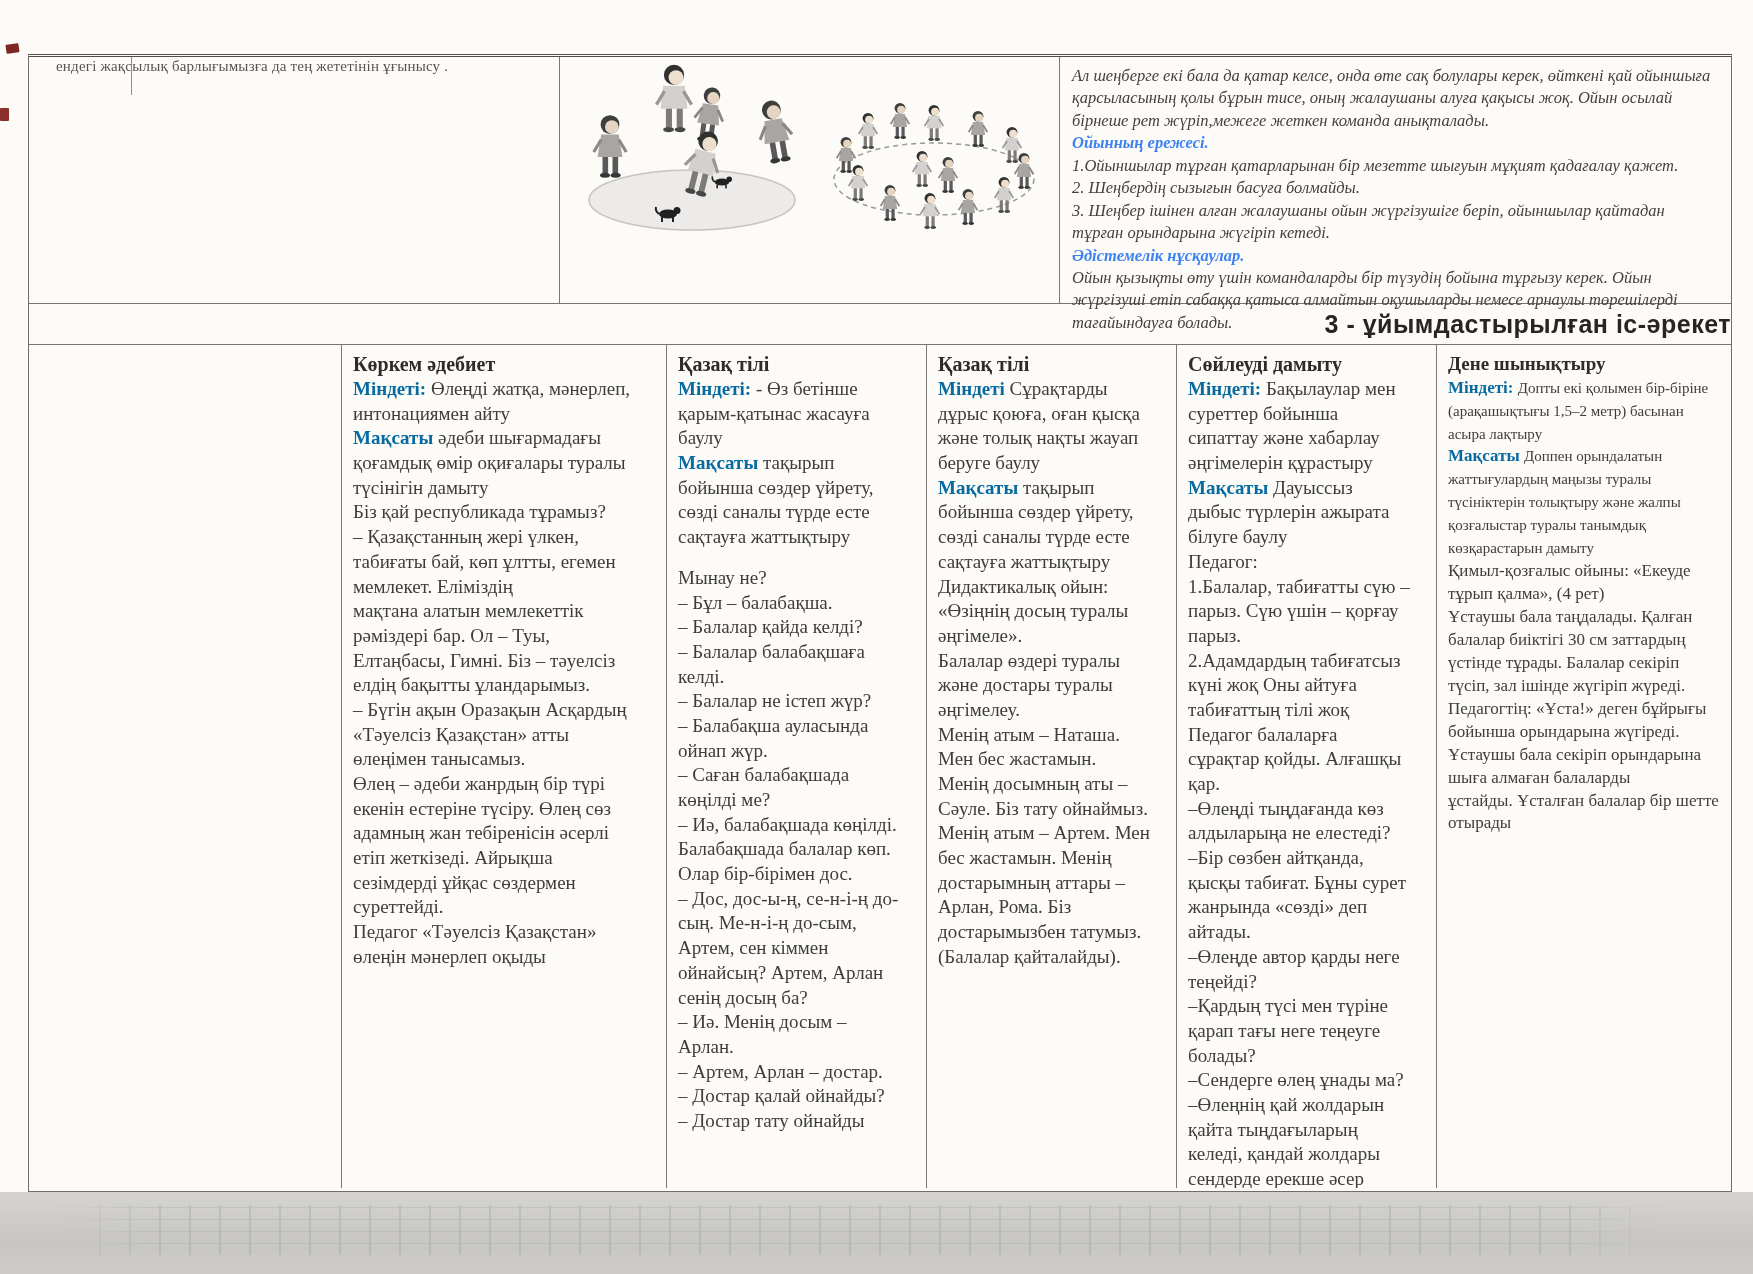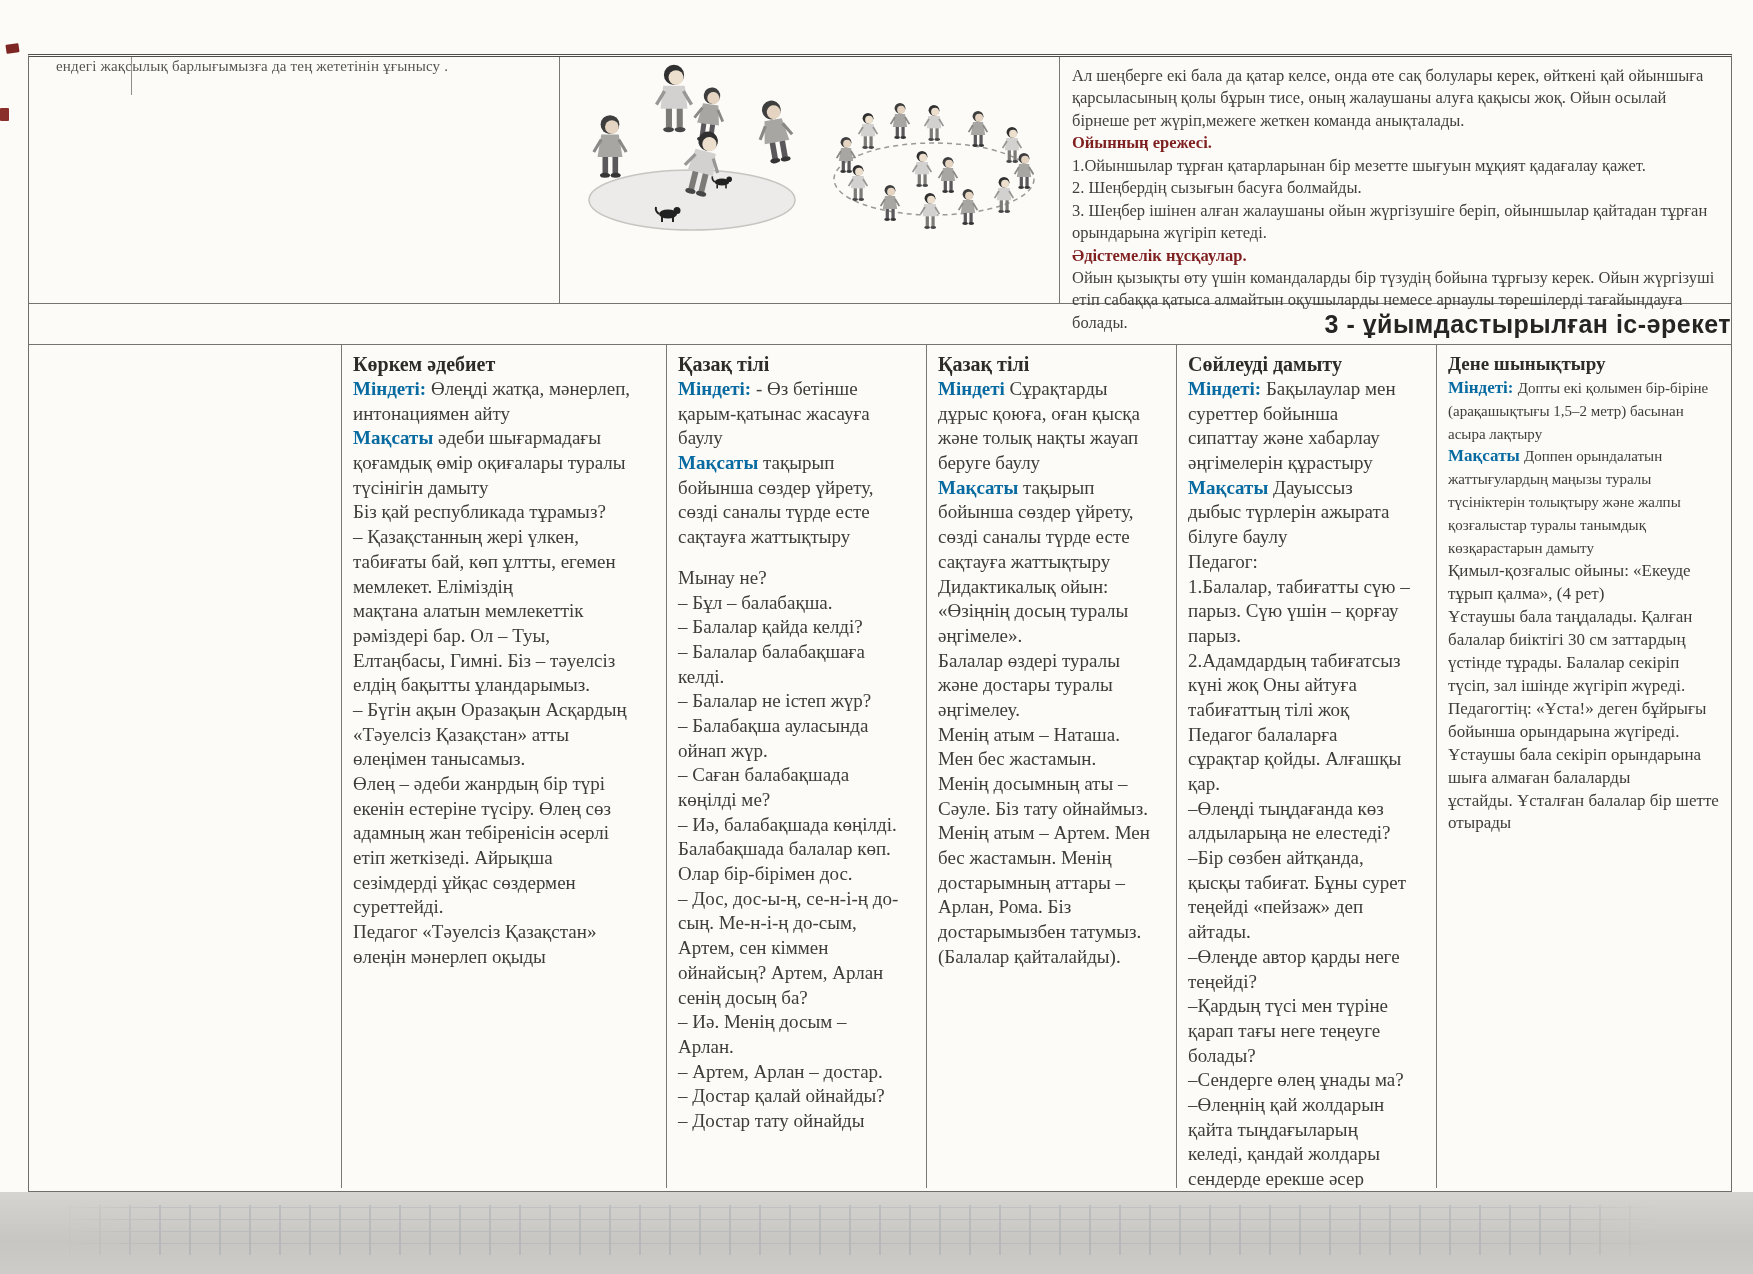--- a/index.html
+++ b/index.html
@@ -17,28 +17,28 @@
   .redmark { position:absolute; border-radius:1px; }
   .redmark1 { left:6px; top:44px; width:13px; height:9px; background:#7d2320; transform:rotate(-8deg); }
   .redmark2 { left:0px; top:108px; width:9px; height:13px; background:#8a2d26; }
 
   .note-topleft { position:absolute; left:56px; top:58px; width:420px;
     font-size:15px; color:#56534f; letter-spacing:.2px; }
 
   .table { position:absolute; left:28px; top:54px; width:1704px; height:1138px;
     border:1.5px solid #6f6d6a; border-top:3px double #4e4c49; background:transparent; }
 
-  .row-top { height:247px; display:flex; border-bottom:1.5px solid #76746f; }
+  .row-top { height:247px; display:flex; border-bottom:1.5px solid #76746f;font-style:italic; }
   .cell-a { width:530px; position:relative; }
   .stub-line { position:absolute; left:102px; top:0; height:38px; border-left:1.3px solid #8f8d89; }
   .cell-b { width:500px; position:relative; border-left:1.2px solid #7a7876; }
   .cell-c { flex:1; border-left:1.2px solid #7a7876; padding:8px 14px 0 12px;
     font-size:16.5px; line-height:1.36; color:#403e3a; }
   .cell-c p { margin:0; }
-  .cell-c .b { font-weight:bold; color:#7f1d1d; }
+  .cell-c .b { font-weight:bold; color:#3b82f6; }
 
   .illu { position:absolute; }
   .illu1 { left:12px; top:5px; }
   .illu2 { left:260px; top:38px; }
 
   .row-header { height:41px; border-bottom:1.5px solid #76746f;
     display:flex; align-items:center; justify-content:flex-end; }
   .section-title { font-family:"Liberation Sans","DejaVu Sans",sans-serif;
     font-weight:bold; font-size:25px; color:#242220; letter-spacing:.5px; }
 
@@ -218,21 +218,21 @@
       <div class="col col-4">
         <p class="col-title">Сөйлеуді дамыту</p>
         <p class="lead"><b>Міндеті:</b> <span>Бақылаулар мен суреттер бойынша сипаттау және хабарлау әңгімелерін құрастыру</span></p>
         <p class="lead"><b>Мақсаты</b> <span>Дауыссыз дыбыс түрлерін ажырата білуге баулу</span></p>
         <div class="list">
             <p class="para">Педагог:</p>
             <p class="para">1.Балалар, табиғатты сүю – парыз. Сүю үшін – қорғау парыз.</p>
             <p class="para">2.Адамдардың табиғатсыз күні жоқ Оны айтуға табиғаттың тілі жоқ</p>
             <p class="para">Педагог балаларға сұрақтар қойды. Алғашқы қар.</p>
             <p class="para">–Өлеңді тыңдағанда көз алдыларыңа не елестеді?</p>
-            <p class="para">–Бір сөзбен айтқанда, қысқы табиғат. Бұны сурет теңейді «пейзаж» деп айтады.</p>
+            <p class="para">–Бір сөзбен айтқанда, қысқы табиғат. Бұны сурет жанрында «сөзді» деп айтады.</p>
             <p class="para">–Өлеңде автор қарды неге теңейді?</p>
             <p class="para">–Қардың түсі мен түріне қарап тағы неге теңеуге болады?</p>
             <p class="para">–Сендерге өлең ұнады ма?</p>
             <p class="para">–Өлеңнің қай жолдарын қайта тыңдағыларың келеді, қандай жолдары сендерде ерекше әсер қалдырды?</p>
           </div>
       </div>
 
       <div class="col col-5">
         <p class="col-title">Дене шынықтыру</p>
         <p class="lead"><b>Міндеті:</b> <span>Допты екі қолымен бір-біріне (арақашықтығы 1,5–2 метр) басынан асыра лақтыру</span></p>

